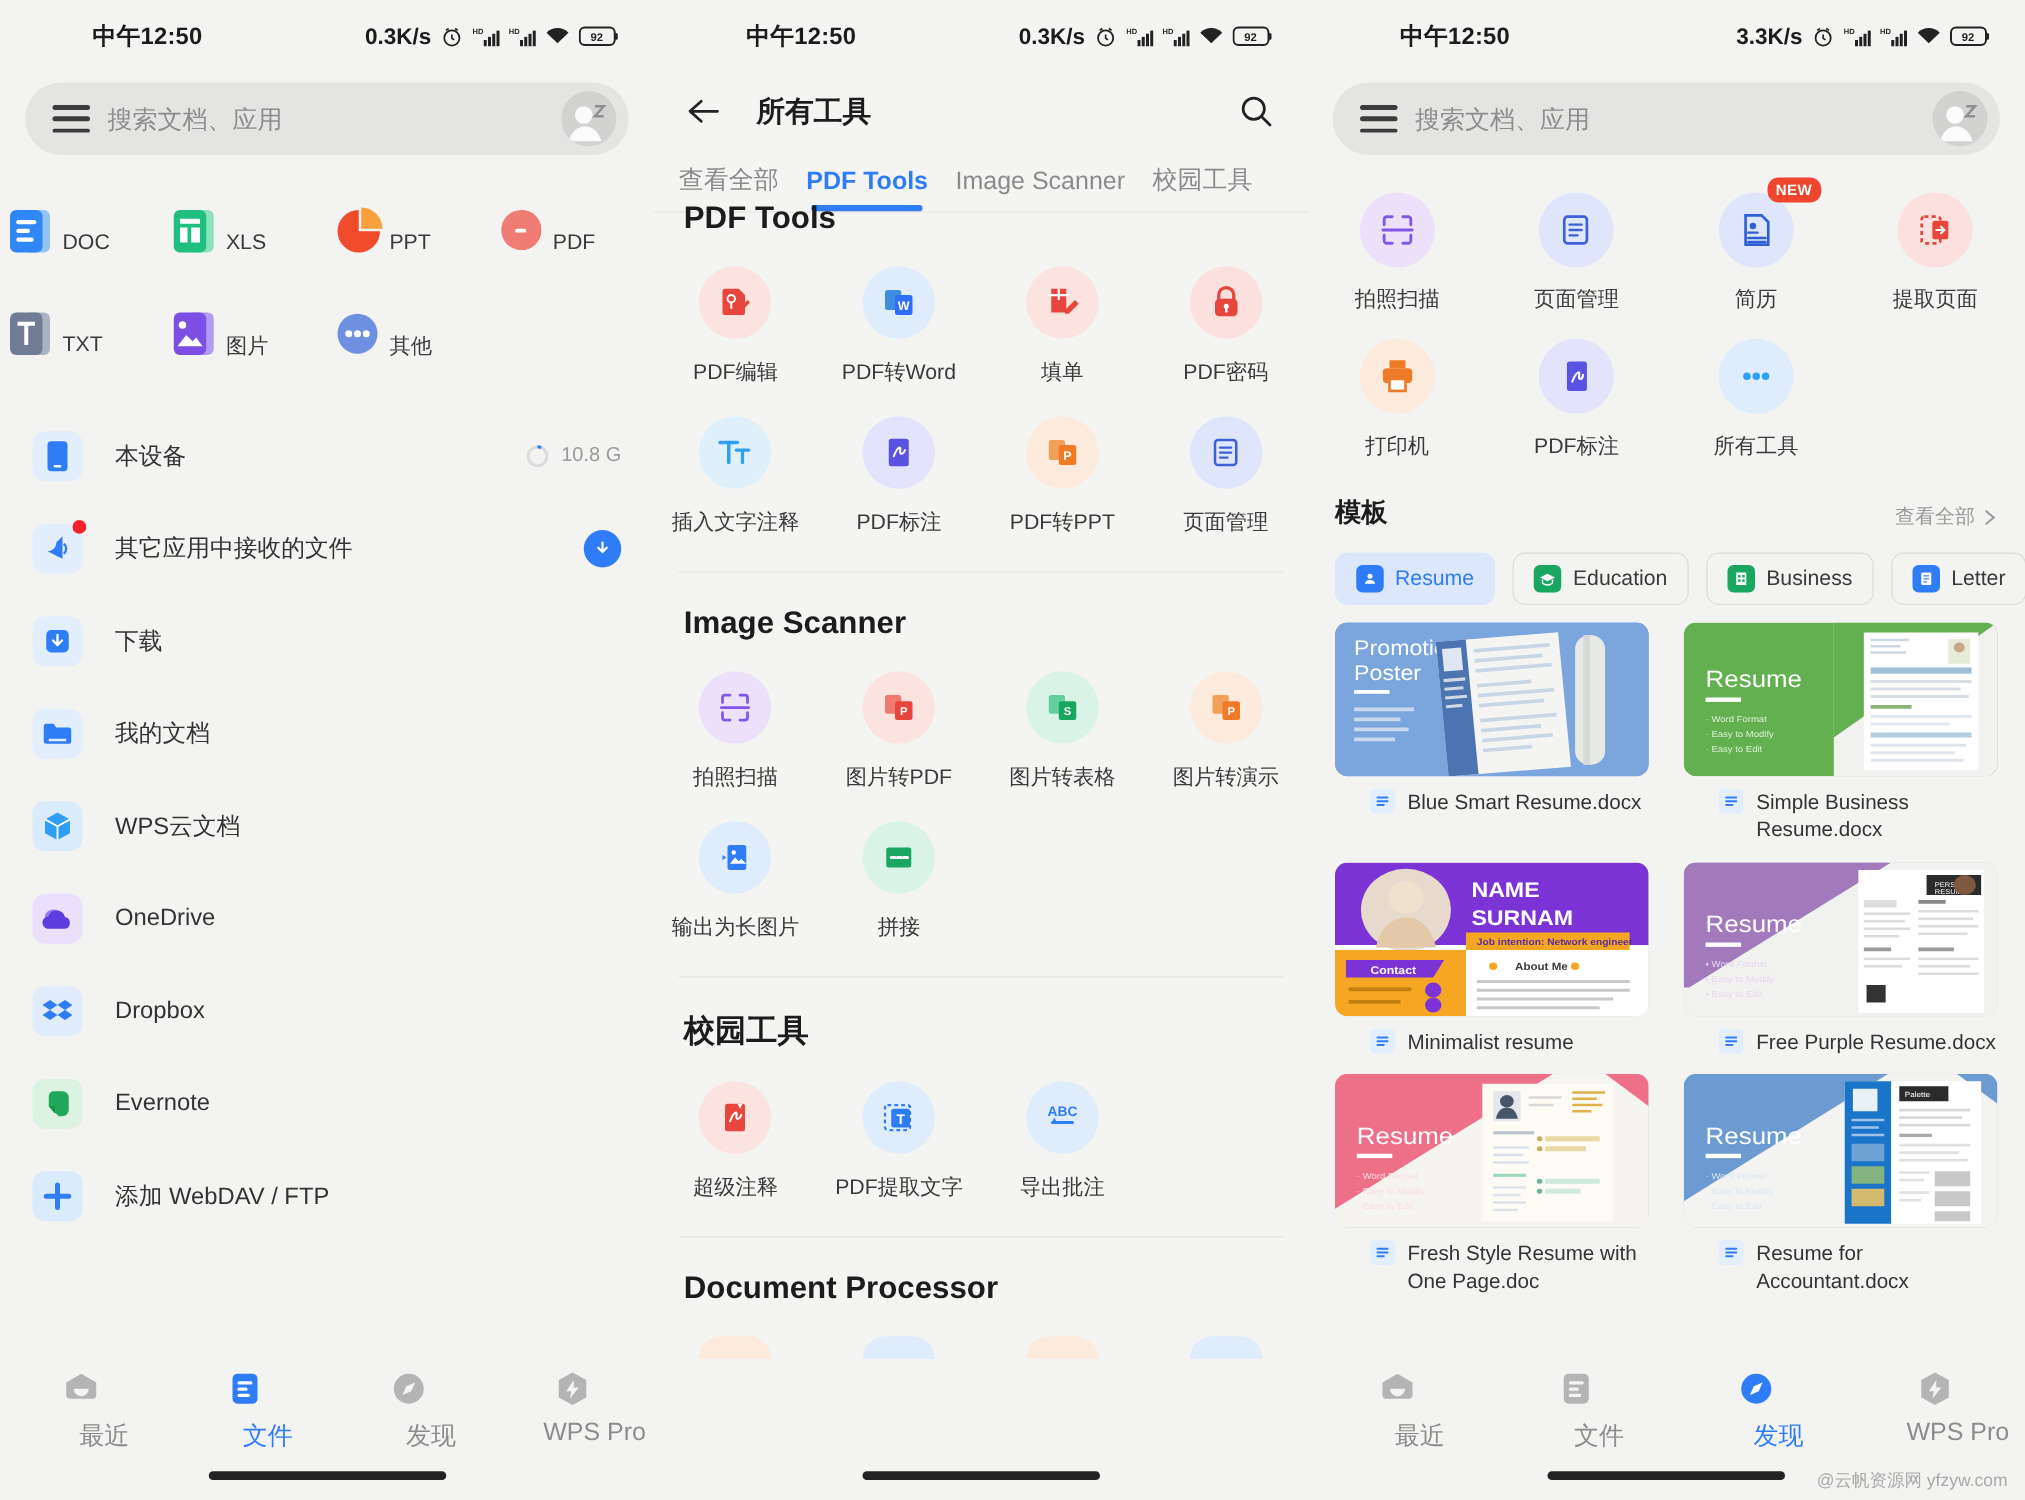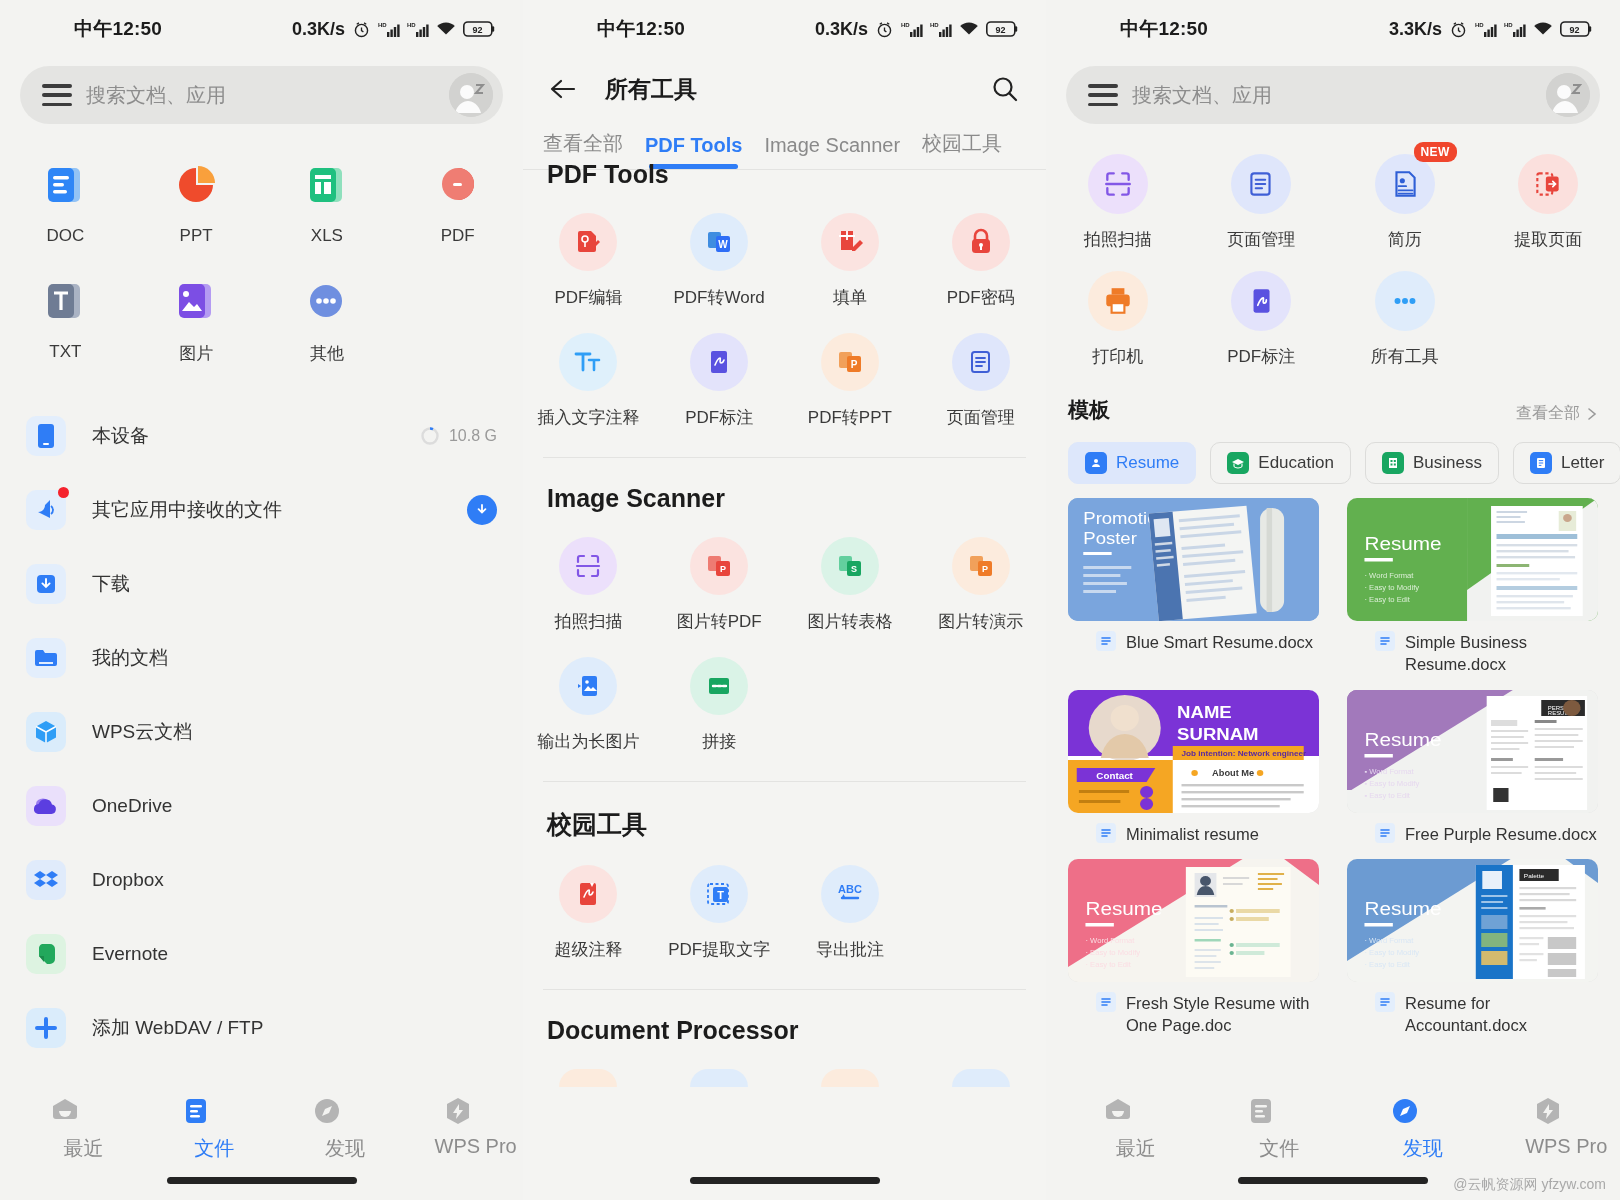--- a/index.html
+++ b/index.html
@@ -36,21 +36,21 @@
   .hamburger { width: 30px; height: 22px; display:flex; flex-direction:column; justify-content:space-between; margin: 0 14px 0 8px;}
   .hamburger i { display:block; height: 3.5px; background:#3c3c3c; border-radius:2px;}
   .search-ph { color:#8d8d8d; font-size: 20px; }
   .avatar {
     position:absolute; right: 10px; width: 44px; height:44px; border-radius:50%;
     background: #d2d2d0; overflow:hidden;
   }
 
   
   .ftgrid { display:grid; grid-template-columns: repeat(4,1fr); margin-top: 24px; }
-  .ftcell { display:flex; flex-direction:column; align-items:center; padding: 14px 0 18px;}
+  .ftcell { display:flex; flex-direction:row; align-items:center; padding: 14px 0 18px;}
   .ftcell .lbl { margin-top: 14px; font-size: 17px; color:#3a3a3a; }
 
   
   .loclist { margin-top: 16px; }
   .locrow { display:flex; align-items:center; height: 74px; padding: 0 26px; }
   .locicon { width: 40px; height: 40px; border-radius: 10px; display:flex; align-items:center;
              justify-content:center; position:relative; flex: 0 0 40px;}
   .locname { margin-left: 26px; font-size: 19px; color:#333; }
   .loc-right { margin-left:auto; display:flex; align-items:center; gap: 9px; }
   .loc-size { font-size: 16px; color:#9a9a9a; }
@@ -198,37 +198,37 @@
               <rect x="13" y="14" width="16" height="3.4" rx="1.7" fill="#fff"></rect>
               <rect x="13" y="21" width="11" height="3.4" rx="1.7" fill="#fff"></rect>
               <rect x="13" y="28" width="14" height="3.4" rx="1.7" fill="#fff"></rect>
             </svg>
           </span>
         <span class="lbl">DOC</span>
       </div>
       <div class="ftcell">
         <span>
             <svg width="50" height="50" viewBox="0 0 50 50">
-              <path d="M25 6a17 17 0 1 0 17 17H25Z" fill="#ef4b2c"></path>
-              <path d="M27 4a17 17 0 0 1 17 17H27Z" fill="#f9a03c"></path>
-            </svg>
-          </span>
-        <span class="lbl">PPT</span>
-      </div>
-      <div class="ftcell">
-        <span>
-            <svg width="50" height="50" viewBox="0 0 50 50">
               <rect x="18" y="6" width="22" height="34" rx="5" fill="#8fe0bd"></rect>
               <rect x="8" y="6" width="26" height="34" rx="5" fill="#1fc07f"></rect>
               <rect x="13" y="13" width="16" height="4" fill="#fff"></rect>
               <rect x="13" y="20" width="6" height="12" fill="#fff"></rect>
               <rect x="22" y="20" width="7" height="12" fill="#fff"></rect>
             </svg>
           </span>
         <span class="lbl">XLS</span>
+      </div>
+      <div class="ftcell">
+        <span>
+            <svg width="50" height="50" viewBox="0 0 50 50">
+              <path d="M25 6a17 17 0 1 0 17 17H25Z" fill="#ef4b2c"></path>
+              <path d="M27 4a17 17 0 0 1 17 17H27Z" fill="#f9a03c"></path>
+            </svg>
+          </span>
+        <span class="lbl">PPT</span>
       </div>
       <div class="ftcell">
         <span>
             <svg width="50" height="50" viewBox="0 0 50 50">
               <path d="M25 6a16 16 0 0 1 0 32Z" fill="#e8493c"></path>
               <path d="M25 6a16 16 0 0 0 0 32 10 10 0 0 0 0-32Z" fill="#ef7d73"></path>
               <rect x="20" y="21" width="9" height="3" rx="1.5" fill="#fff"></rect>
             </svg>
           </span>
         <span class="lbl">PDF</span>

